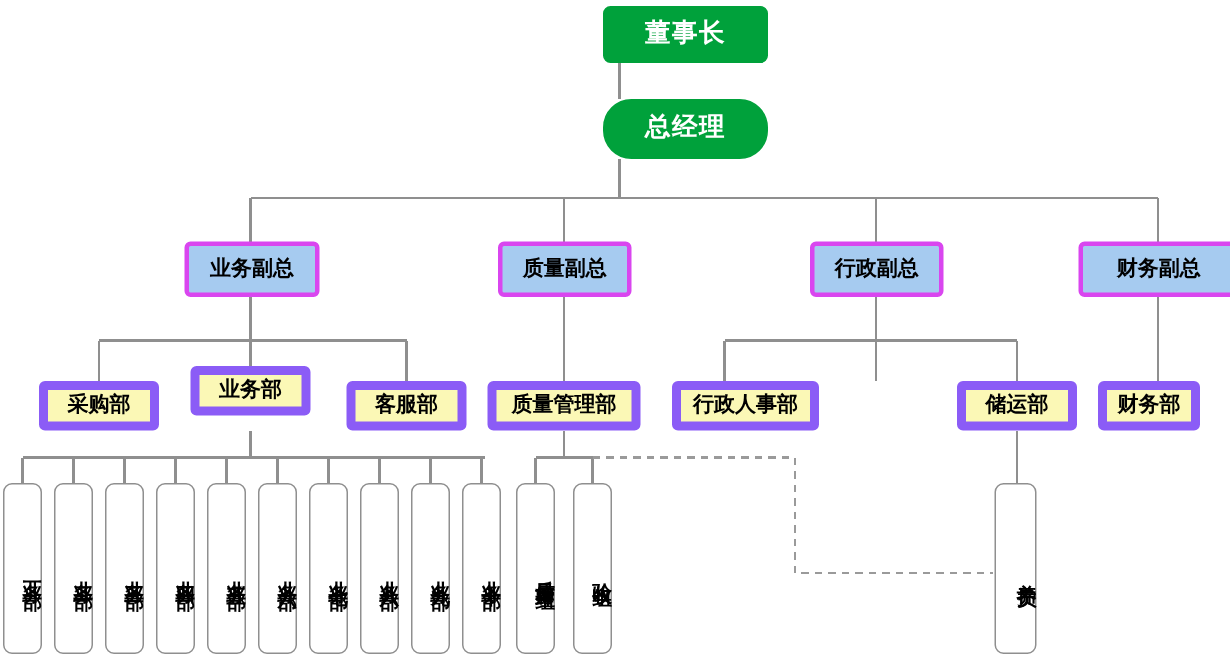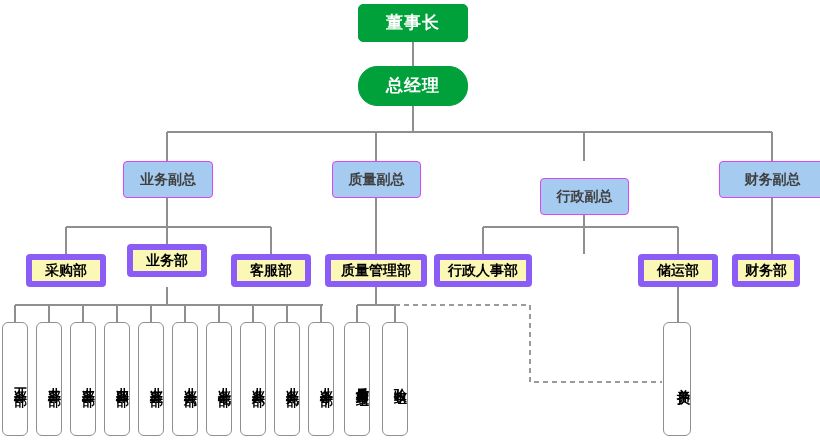--- a/index.html
+++ b/index.html
@@ -29,27 +29,28 @@
 
   
   .lvl-exec{
     background:#00a13b;
     border:1px solid #00a13b;
     color:#ffffff;
     font-size:17px;
     font-weight:bold;
     letter-spacing:1px;
     border-radius:5px;
+    margin-left:44px;
   }
 
   
   .lvl-vp{
     background:#a6cbf0;
-    border:1px solid #d946ef;
-    color:#404040;
+    border:3px solid #d946ef;
+    color:#000000;
     font-size:14px;
     font-weight:bold;
   }
 
   
   .lvl-dept{
     background:#fbf8b6;
     border:6px solid #8b5cf6;
     color:#000000;
     font-size:14px;
@@ -142,21 +143,21 @@
   </div>
 
   <div class="node lvl-vp" style="left:123px;top:161px;width:90px;height:37px;">
     <span>业务副总</span>
   </div>
 
   <div class="node lvl-vp" style="left:332px;top:161px;width:89px;height:37px;">
     <span>质量副总</span>
   </div>
 
-  <div class="node lvl-vp" style="left:540px;top:178px;width:89px;height:37px;">
+  <div class="node lvl-vp" style="left:540px;top:161px;width:89px;height:37px;">
     <span>行政副总</span>
   </div>
 
   <div class="node lvl-vp" style="left:719px;top:161px;width:107px;height:37px;">
     <span>财务副总</span>
   </div>
 
   <div class="node lvl-dept" style="left:26px;top:254px;width:80px;height:33px;">
     <span>采购部</span>
   </div>
@@ -166,21 +167,21 @@
   </div>
 
   <div class="node lvl-dept" style="left:231px;top:254px;width:80px;height:33px;">
     <span>客服部</span>
   </div>
 
   <div class="node lvl-dept" style="left:325px;top:254px;width:102px;height:33px;">
     <span>质量管理部</span>
   </div>
 
-  <div class="node lvl-dept" style="left:434px;top:254px;width:98px;height:33px;">
+  <div class="node lvl-dept" style="left:448px;top:254px;width:98px;height:33px;">
     <span>行政人事部</span>
   </div>
 
 
   <div class="node lvl-dept" style="left:638px;top:254px;width:80px;height:33px;">
     <span>储运部</span>
   </div>
 
   <div class="node lvl-dept" style="left:732px;top:254px;width:68px;height:33px;">
     <span>财务部</span>

